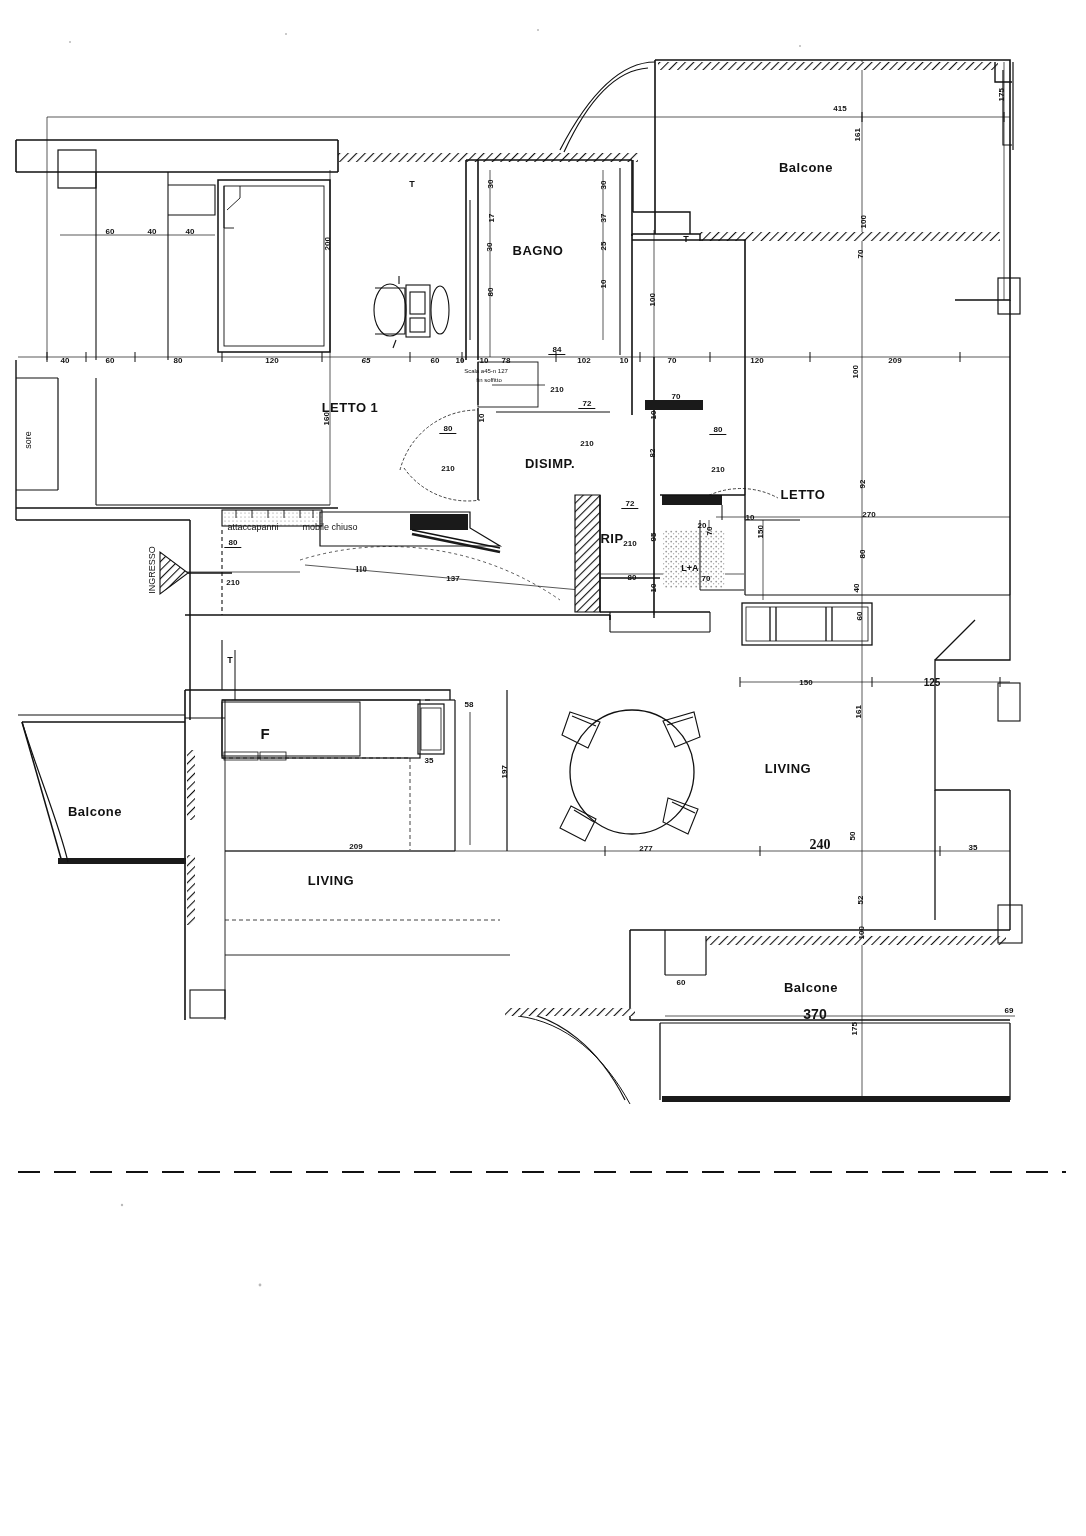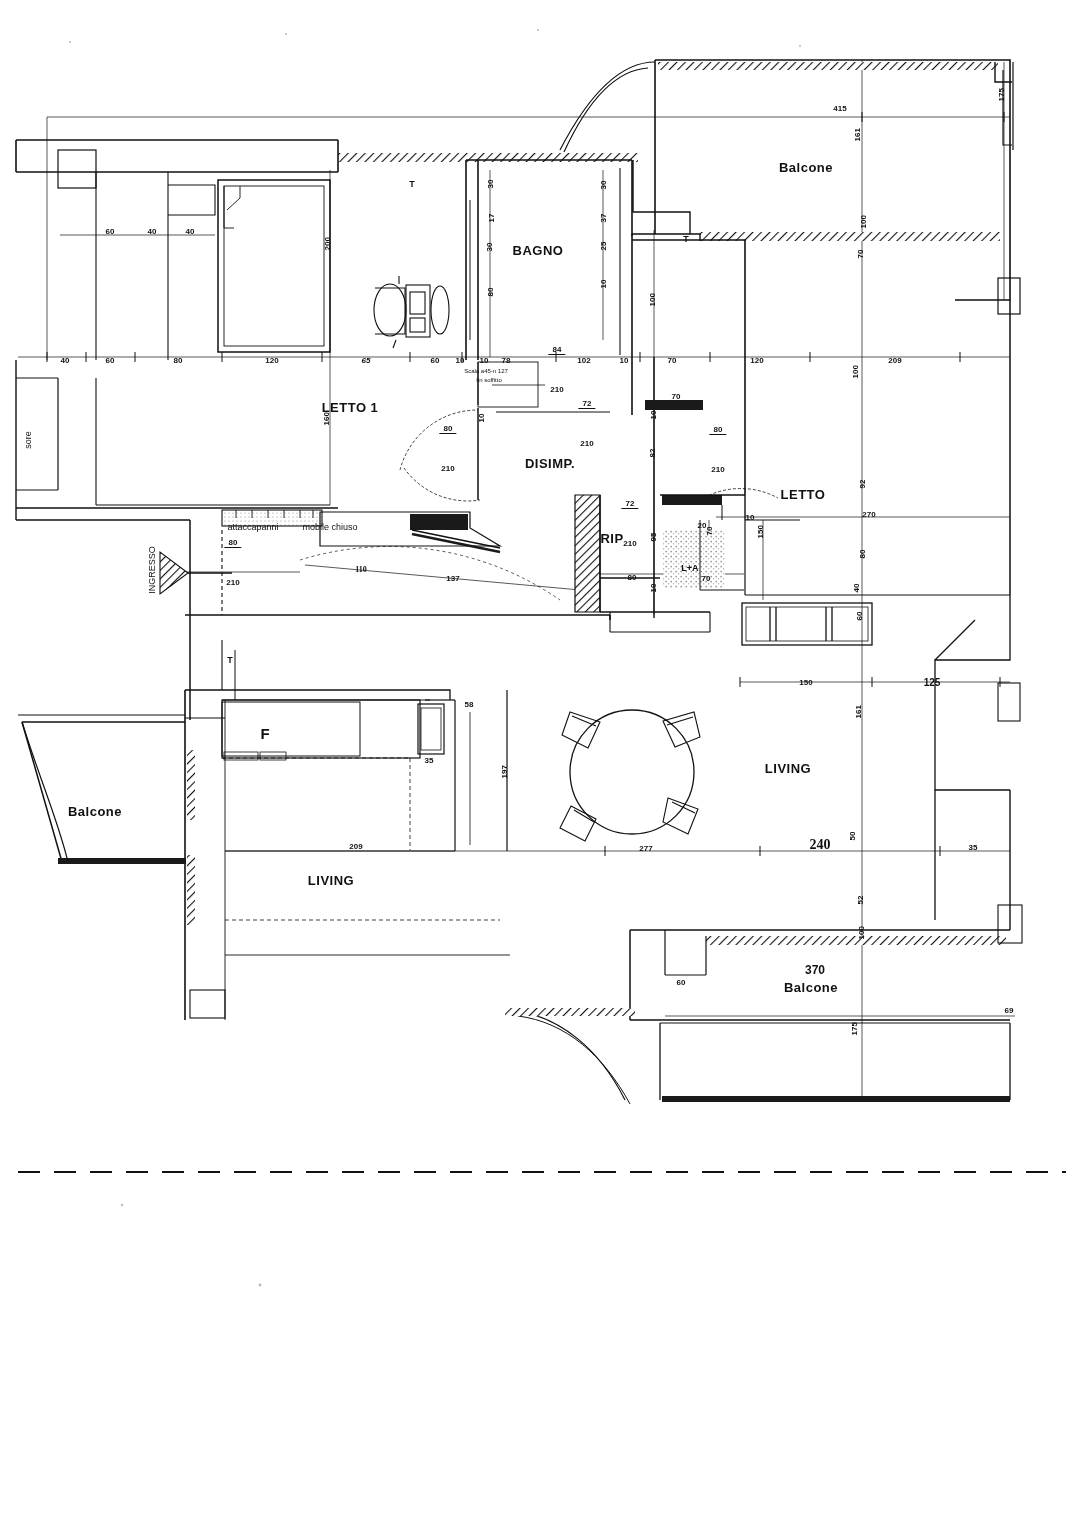--- a/index.html
+++ b/index.html
@@ -462,21 +462,21 @@
     <div class="dim" style="left: 453px; top: 578px; font-size: 8px; transform: translate(-50%, -50%); text-align: right;">137</div>
     <div class="dim" style="left: 806px; top: 682px; font-size: 8px; transform: translate(-50%, -50%);">150</div>
     <div class="dim" style="left: 932px; top: 682px; font-size: 10px; transform: translate(-50%, -50%);">125</div>
     <div class="dim" style="left: 469px; top: 704px; font-size: 8px; transform: translate(-50%, -50%);">58</div>
     <div class="dim" style="left: 429px; top: 760px; font-size: 8px; transform: translate(-50%, -50%);">35</div>
     <div class="dim" style="left: 356px; top: 846px; font-size: 8px; transform: translate(-50%, -50%);">209</div>
     <div class="dim" style="left: 646px; top: 848px; font-size: 8px; transform: translate(-50%, -50%);">277</div>
     <div class="dim" style="left: 820px; top: 845px; font-size: 14px; transform: translate(-50%, -50%); font-family: Liberation Serif, serif;">240</div>
     <div class="dim" style="left: 973px; top: 847px; font-size: 8px; transform: translate(-50%, -50%);">35</div>
     <div class="dim" style="left: 681px; top: 982px; font-size: 8px; transform: translate(-50%, -50%);">60</div>
-    <div class="dim" style="left: 815px; top: 970px; font-size: 12px; transform: translate(-50%, -50%);">370</div>
+    <div class="dim" style="left: 815px; top: 1014px; font-size: 14px; transform: translate(-50%, -50%);">370</div>
     <div class="dim" style="left: 1009px; top: 1010px; font-size: 8px; transform: translate(-50%, -50%);">69</div>
     <div class="dim vert" style="left: 1004px; top: 106px; font-size: 8px; transform: translate(-50%, -50%) rotate(-90deg);">175</div>
     <div class="dim vert" style="left: 860px; top: 146px; font-size: 8px; transform: translate(-50%, -50%) rotate(-90deg);">161</div>
     <div class="dim vert" style="left: 866px; top: 233px; font-size: 8px; transform: translate(-50%, -50%) rotate(-90deg);">100</div>
     <div class="dim vert" style="left: 860px; top: 263px; font-size: 8px; transform: translate(-50%, -50%) rotate(-90deg);">70</div>
     <div class="dim vert" style="left: 330px; top: 255px; font-size: 8px; transform: translate(-50%, -50%) rotate(-90deg);">200</div>
     <div class="dim vert" style="left: 490px; top: 193px; font-size: 8px; transform: translate(-50%, -50%) rotate(-90deg);">30</div>
     <div class="dim vert" style="left: 491px; top: 227px; font-size: 8px; transform: translate(-50%, -50%) rotate(-90deg);">17</div>
     <div class="dim vert" style="left: 489px; top: 256px; font-size: 8px; transform: translate(-50%, -50%) rotate(-90deg);">30</div>
     <div class="dim vert" style="left: 490px; top: 301px; font-size: 8px; transform: translate(-50%, -50%) rotate(-90deg);">80</div>

